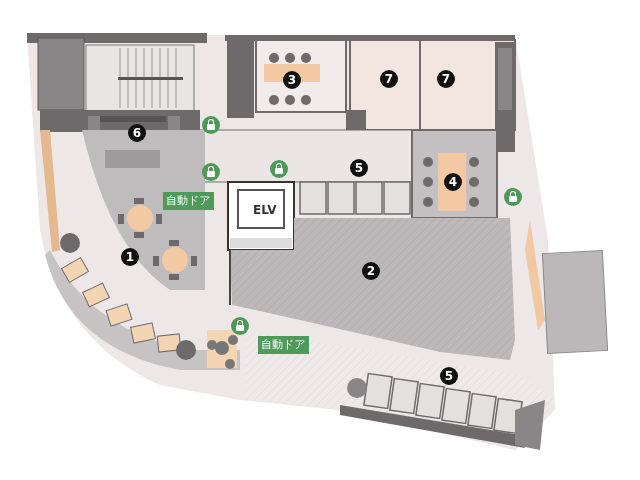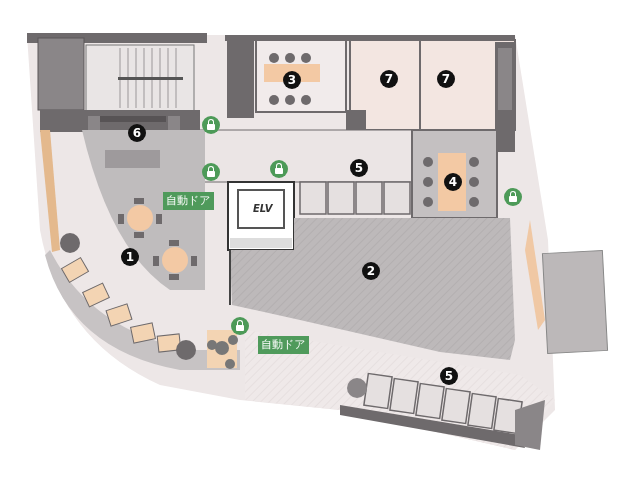--- a/index.html
+++ b/index.html
@@ -3,21 +3,21 @@
 <meta charset="utf-8">
 <style>
   html,body{margin:0;padding:0;background:#ffffff;}
   body{width:640px;height:480px;position:relative;overflow:hidden;font-family:"DejaVu Sans",sans-serif;}
   svg{position:absolute;left:0;top:0;}
   .num{position:absolute;width:18px;height:18px;border-radius:50%;background:#111;color:#fff;font-weight:bold;font-size:12px;line-height:18px;text-align:center;font-family:"DejaVu Sans",sans-serif;}
   .label{position:absolute;background:#4f9a5b;color:#fff;font-size:11px;padding:2px 3px;line-height:14px;font-family:"DejaVu Sans",sans-serif;}
   .lock{position:absolute;width:18px;height:18px;border-radius:50%;background:#4d9a58;}
   .lock::before{content:"";position:absolute;left:6px;top:3px;width:4px;height:4px;border:1.5px solid #fff;border-bottom:none;border-radius:3px 3px 0 0;}
   .lock::after{content:"";position:absolute;left:5px;top:8px;width:8px;height:6px;background:#fff;border-radius:1px;}
-  .elv{position:absolute;font-size:10px;font-weight:bold;color:#333;font-style:italic;}
+  .elv{position:absolute;font-size:12px;font-weight:bold;color:#333;}
 </style>
 </head>
 <body>
 
 <svg width="640" height="480" viewBox="0 0 640 480">
   <defs>
     <pattern id="hatch" width="6" height="6" patternUnits="userSpaceOnUse" patternTransform="rotate(45)">
       <rect width="6" height="6" fill="#bdb9ba"></rect>
       <line x1="0" y1="0" x2="0" y2="6" stroke="#a9a5a6" stroke-width="1"></line>
     </pattern>

